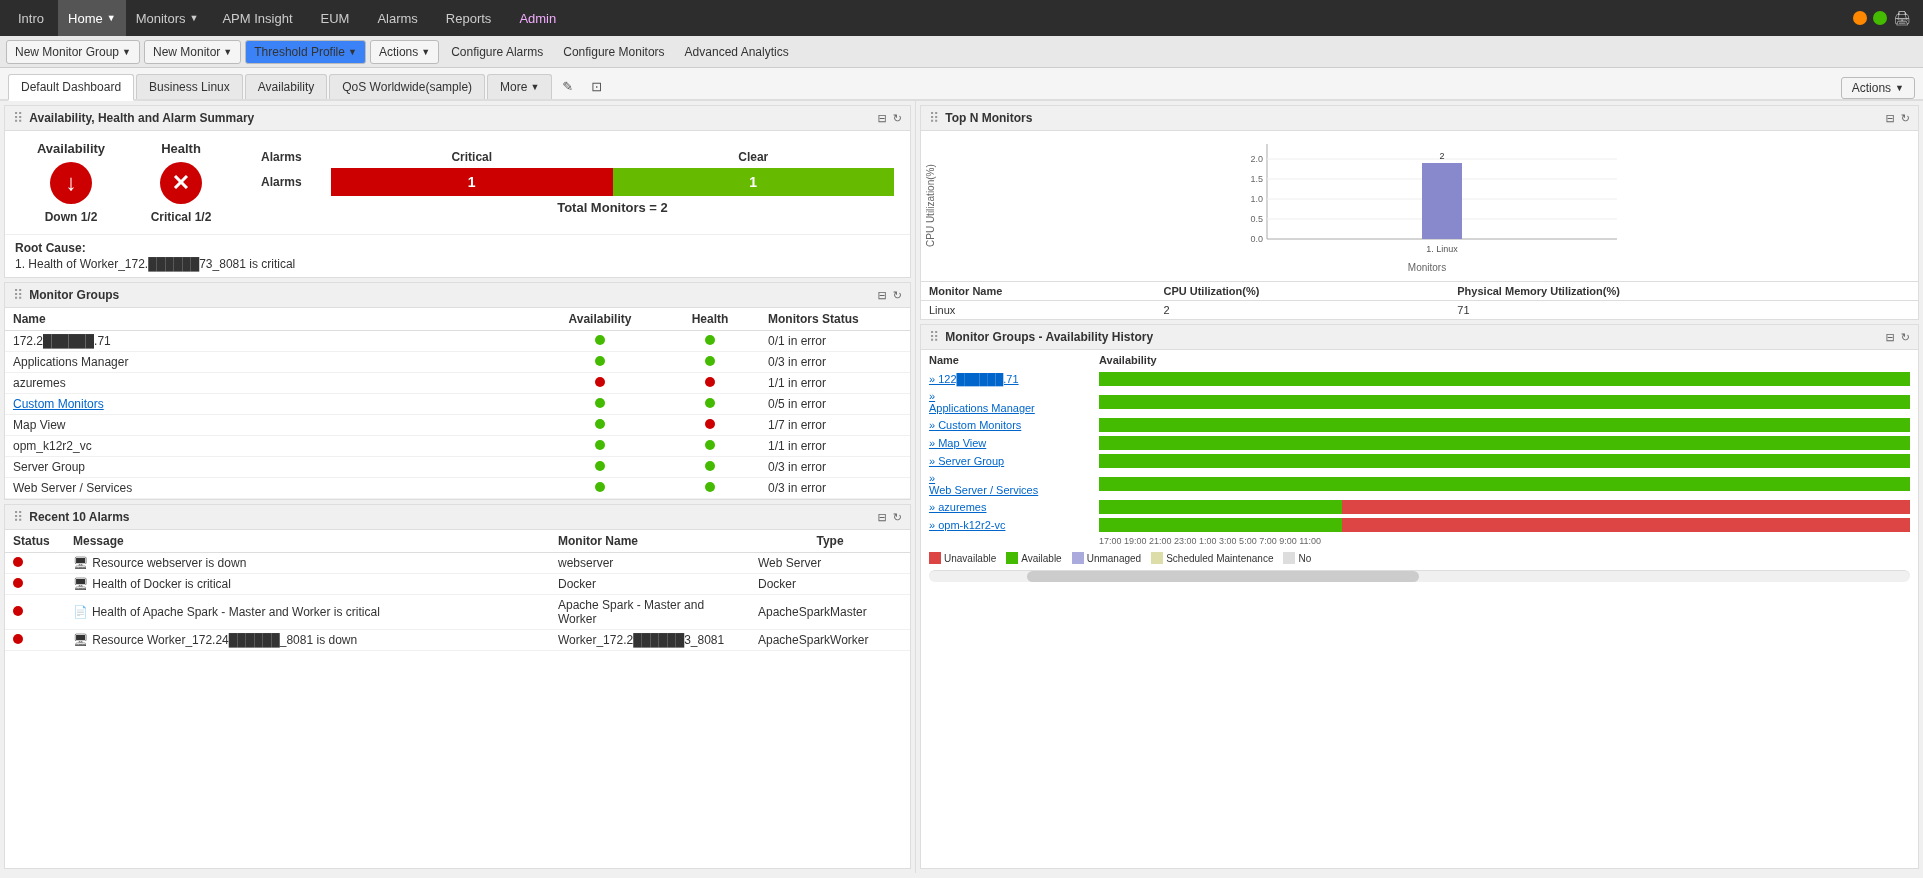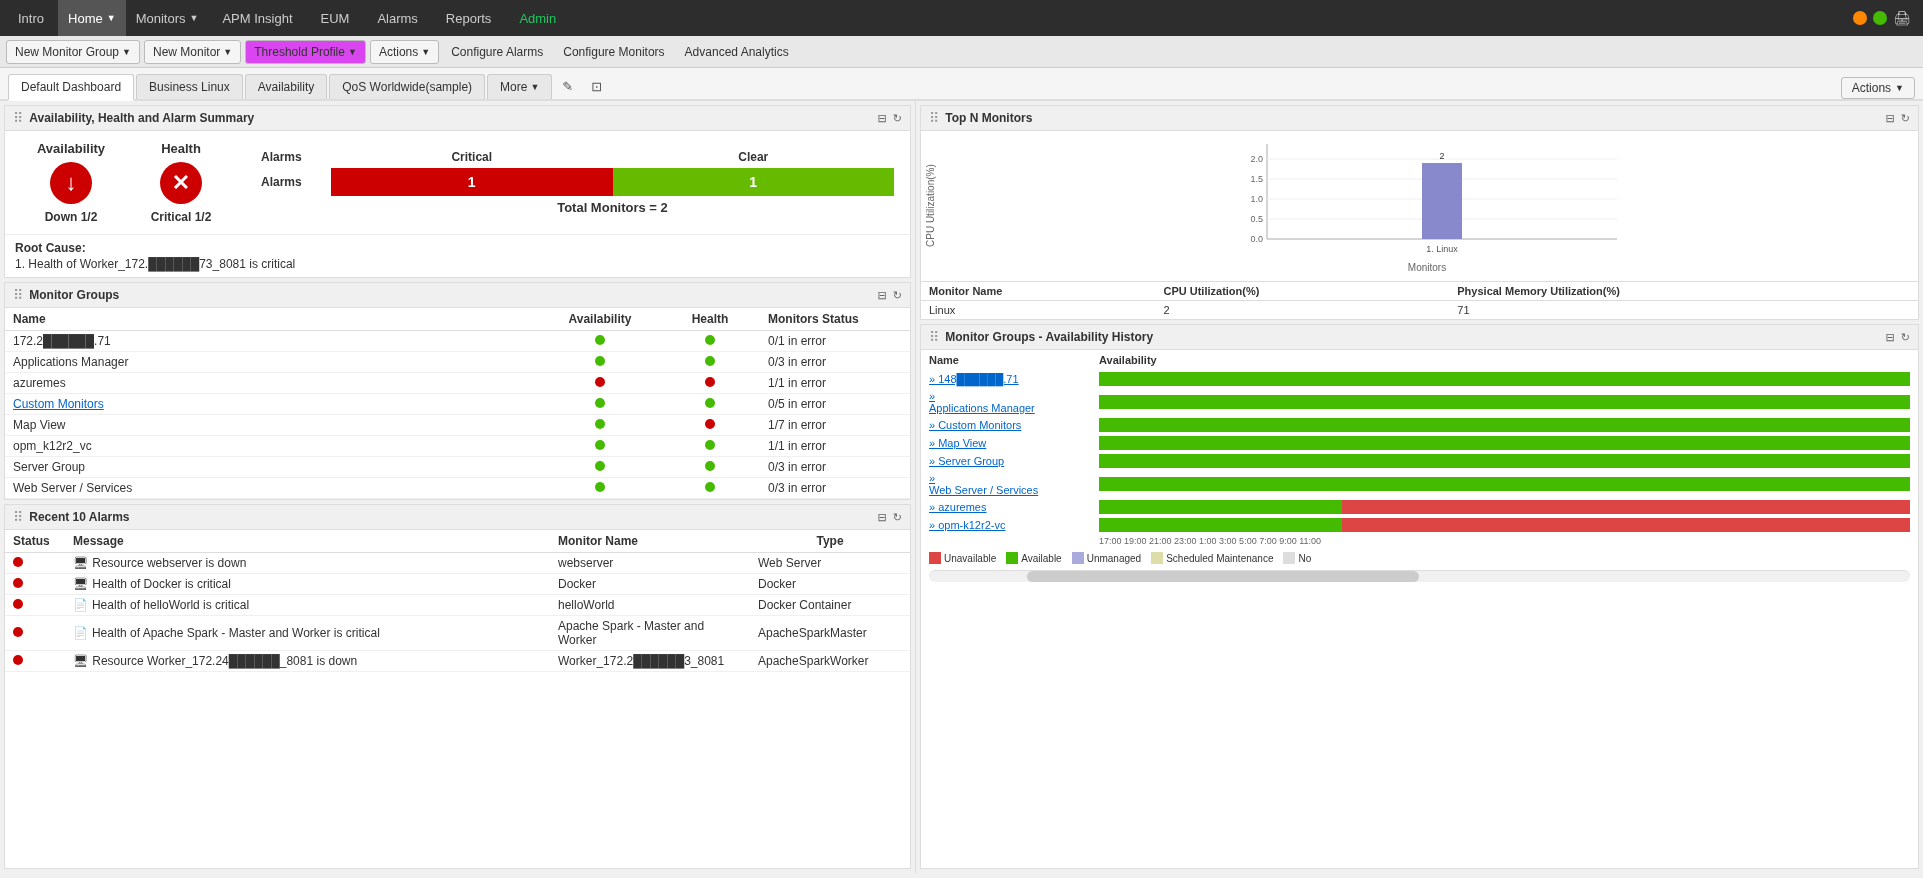--- a/index.html
+++ b/index.html
@@ -15,38 +15,38 @@
     <span style="font-size:9px;">▼</span>
   </div>
   <div style="color:#ccc;padding:0 10px;height:36px;display:flex;align-items:center;cursor:pointer;font-size:13px;gap:4px;">
     <span>Monitors</span>
     <span style="font-size:9px;">▼</span>
   </div>
   <div style="color:#ccc;padding:12px 14px;height:36px;display:flex;align-items:center;cursor:pointer;font-size:13px;">APM Insight</div>
   <div style="color:#ccc;padding:0 14px;height:36px;display:flex;align-items:center;cursor:pointer;font-size:13px;">EUM</div>
   <div style="color:#ccc;padding:0 14px;height:36px;display:flex;align-items:center;cursor:pointer;font-size:13px;">Alarms</div>
   <div style="color:#ccc;padding:0 14px;height:52px;display:flex;align-items:center;cursor:pointer;font-size:13px;">Reports</div>
-  <div style="color:#22c55e;padding:0 14px;height:36px;display:flex;align-items:center;cursor:pointer;font-size:13px;">Admin</div>
+  <div style="color:#f0abfc;padding:0 14px;height:36px;display:flex;align-items:center;cursor:pointer;font-size:13px;">Admin</div>
   <div style="margin-left:auto;display:flex;align-items:center;gap:6px;padding-right:8px;">
     <div style="width:14px;height:14px;background:#ff8800;border-radius:50%;"></div>
     <div style="width:14px;height:14px;background:#44bb00;border-radius:50%;"></div>
     <div style="color:#ccc;font-size:14px;cursor:pointer;">🖨</div>
   </div>
 </div>
 
 <div style="display:flex;align-items:center;background:#e8e8e8;border-bottom:1px solid #ccc;height:32px;padding:0 6px;gap:4px;">
   <button style="background:#f5f5f5;border:1px solid #bbb;border-radius:3px;padding:2px 8px;font-size:12px;cursor:pointer;color:#333;display:flex;align-items:center;gap:3px;height:24px;">
     <span>New Monitor Group</span>
     <span style="font-size:9px;">▼</span>
   </button>
   <button style="background:#f5f5f5;border:1px solid #bbb;border-radius:3px;padding:2px 8px;font-size:12px;cursor:pointer;color:#333;display:flex;align-items:center;gap:3px;height:24px;">
     <span>New Monitor</span>
     <span style="font-size:9px;">▼</span>
   </button>
-  <button style="background:#d946ef;border:1px solid #bbb;border-radius:3px;padding:2px 8px;font-size:12px;cursor:pointer;color:#333;display:flex;align-items:center;gap:3px;height:24px;">
+  <button style="background:#3b82f6;border:1px solid #bbb;border-radius:3px;padding:2px 8px;font-size:12px;cursor:pointer;color:#333;display:flex;align-items:center;gap:3px;height:24px;">
     <span>Threshold Profile</span>
     <span style="font-size:9px;">▼</span>
   </button>
   <button style="background:#f5f5f5;border:1px solid #bbb;border-radius:3px;padding:2px 8px;font-size:12px;cursor:pointer;color:#333;display:flex;align-items:center;gap:3px;height:24px;">
     <span>Actions</span>
     <span style="font-size:9px;">▼</span>
   </button>
   <button style="background:none;border:none;color:#333;font-size:12px;cursor:pointer;padding:2px 8px;height:24px;display:flex;align-items:center;">Configure Alarms</button>
   <button style="background:none;border:none;color:#333;font-size:12px;cursor:pointer;padding:2px 8px;height:24px;display:flex;align-items:center;">Configure Monitors</button>
   <button style="background:none;border:none;color:#333;font-size:12px;cursor:pointer;padding:2px 8px;height:24px;display:flex;align-items:center;">Advanced Analytics</button>
@@ -211,26 +211,20 @@
               <td style="padding: 3px 8px; font-size: 12px;"><span style="display: inline-block; width: 10px; height: 10px; background: rgb(204, 0, 0); border-radius: 50%;"></span></td>
               <td style="padding: 3px 8px; font-size: 12px;"><span style="margin-right: 4px;">🖥</span>Resource webserver is down</td>
               <td style="padding: 3px 8px; font-size: 12px;">webserver</td>
               <td style="padding: 3px 8px; font-size: 12px;">Web Server</td>
             </tr>
             <tr style="border-bottom: 1px solid rgb(240, 240, 240);">
               <td style="padding: 3px 8px; font-size: 12px;"><span style="display: inline-block; width: 10px; height: 10px; background: rgb(204, 0, 0); border-radius: 50%;"></span></td>
               <td style="padding: 3px 8px; font-size: 12px;"><span style="margin-right: 4px;">🖥</span>Health of Docker is critical</td>
               <td style="padding: 3px 8px; font-size: 12px;">Docker</td>
               <td style="padding: 3px 8px; font-size: 12px;">Docker</td>
-            </tr>
-            <tr style="border-bottom: 1px solid rgb(240, 240, 240);">
-              <td style="padding: 3px 8px; font-size: 12px;"><span style="display: inline-block; width: 10px; height: 10px; background: rgb(204, 0, 0); border-radius: 50%;"></span></td>
-              <td style="padding: 3px 8px; font-size: 12px;"><span style="margin-right: 4px;">📄</span>Health of helloWorld is critical</td>
-              <td style="padding: 3px 8px; font-size: 12px;">helloWorld</td>
-              <td style="padding: 3px 8px; font-size: 12px;">Docker Container</td>
             </tr>
             <tr style="border-bottom: 1px solid rgb(240, 240, 240);">
               <td style="padding: 3px 8px; font-size: 12px;"><span style="display: inline-block; width: 10px; height: 10px; background: rgb(204, 0, 0); border-radius: 50%;"></span></td>
               <td style="padding: 3px 8px; font-size: 12px;"><span style="margin-right: 4px;">📄</span>Health of Apache Spark - Master and Worker is critical</td>
               <td style="padding: 3px 8px; font-size: 12px;">Apache Spark - Master and Worker</td>
               <td style="padding: 3px 8px; font-size: 12px;">ApacheSparkMaster</td>
             </tr>
             <tr style="border-bottom: 1px solid rgb(240, 240, 240);">
               <td style="padding: 3px 8px; font-size: 12px;"><span style="display: inline-block; width: 10px; height: 10px; background: rgb(204, 0, 0); border-radius: 50%;"></span></td>
               <td style="padding: 3px 8px; font-size: 12px;"><span style="margin-right: 4px;">🖥</span>Resource Worker_172.24██████_8081 is down</td>
@@ -311,21 +305,21 @@
       </div>
       <div style="flex:1;overflow:hidden;padding:4px 0;">
 
         <div style="display:flex;padding:0 8px;font-weight:bold;font-size:11px;margin-bottom:4px;">
           <div style="width:170px;">Name</div>
           <div style="flex:1;">Availability</div>
         </div>
 
         <div id="avail-hist-rows">
             <div style="display: flex; align-items: center; padding: 2px 8px;">
-              <div style="width: 170px; font-size: 11px; color: rgb(0, 102, 204); cursor: pointer; text-decoration: underline; white-space: pre-line; flex-shrink: 0;">» 148██████.71</div>
+              <div style="width: 170px; font-size: 11px; color: rgb(0, 102, 204); cursor: pointer; text-decoration: underline; white-space: pre-line; flex-shrink: 0;">» 122██████.71</div>
               <div style="flex: 1 1 0%; height: 14px; position: relative; background: rgb(68, 187, 0);"></div>
             </div>
             <div style="display: flex; align-items: center; padding: 2px 8px;">
               <div style="width: 170px; font-size: 11px; color: rgb(0, 102, 204); cursor: pointer; text-decoration: underline; white-space: pre-line; flex-shrink: 0;">»
 Applications Manager</div>
               <div style="flex: 1 1 0%; height: 14px; position: relative; background: rgb(68, 187, 0);"></div>
             </div>
             <div style="display: flex; align-items: center; padding: 2px 8px;">
               <div style="width: 170px; font-size: 11px; color: rgb(0, 102, 204); cursor: pointer; text-decoration: underline; white-space: pre-line; flex-shrink: 0;">» Custom Monitors</div>
               <div style="flex: 1 1 0%; height: 14px; position: relative; background: rgb(68, 187, 0);"></div>

